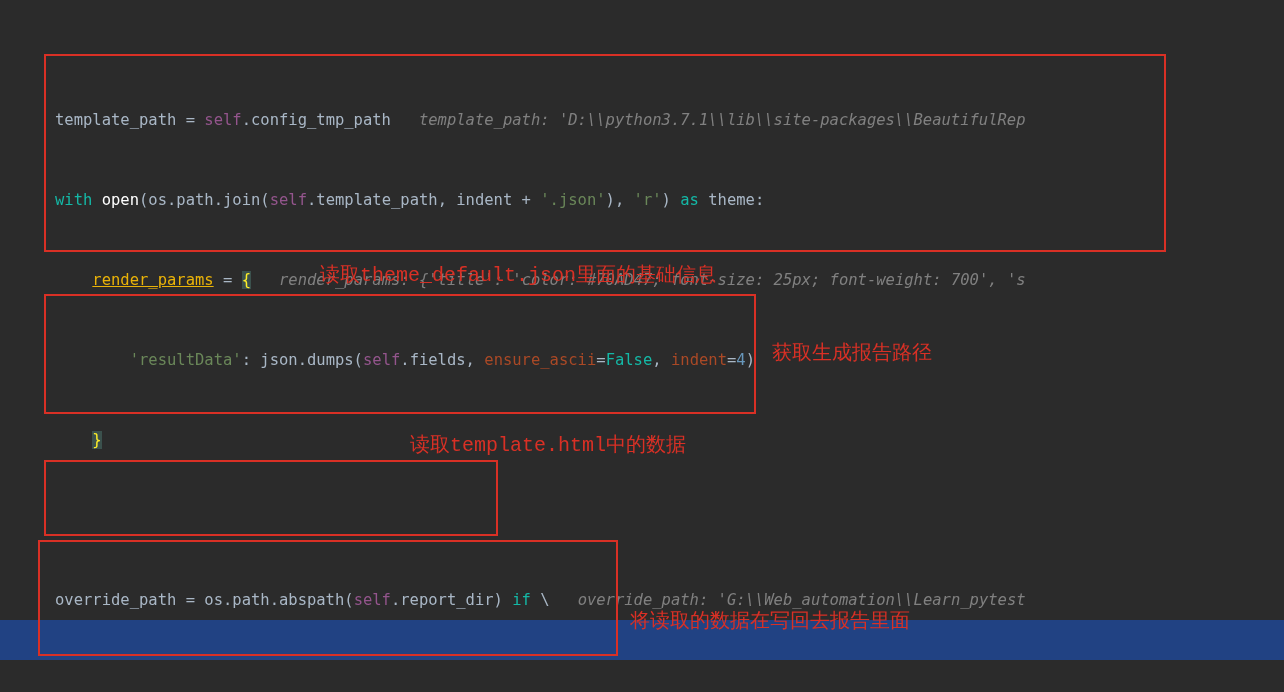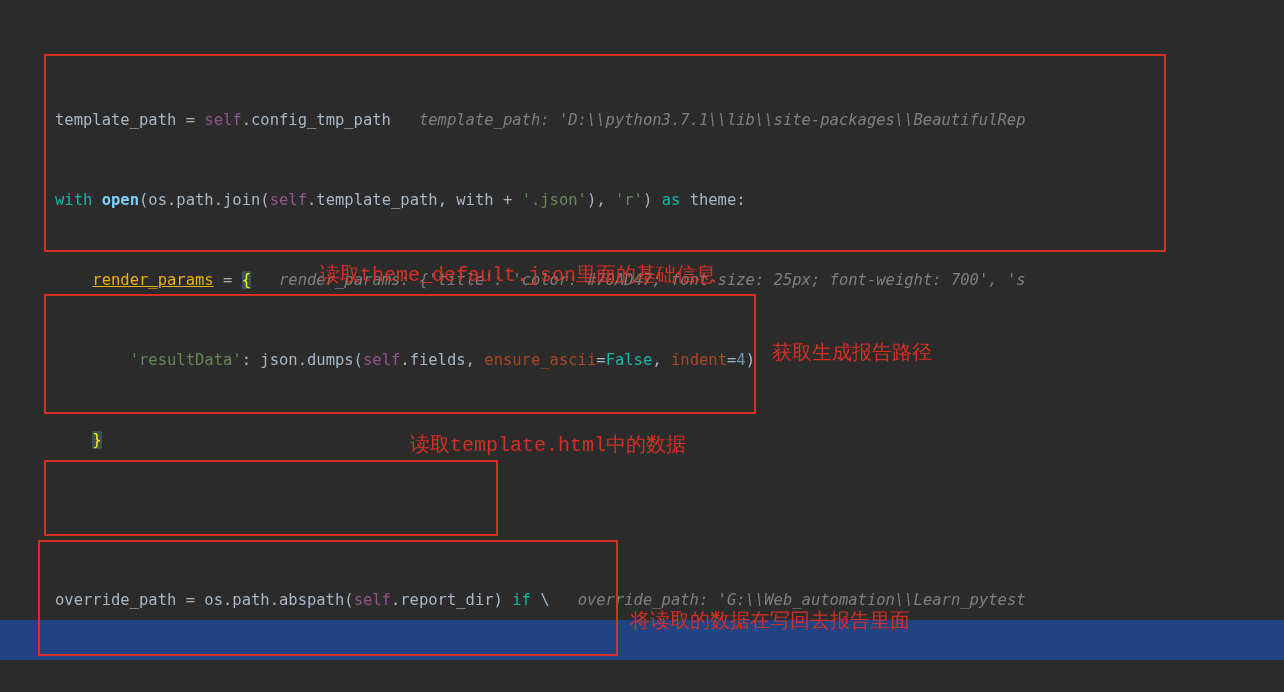--- a/index.html
+++ b/index.html
@@ -14,21 +14,21 @@
     height: 692px;
     position: relative;
   }
   .code-area {
     padding: 20px 0 0 55px;
     white-space: pre;
     position: relative;
   }
   .line { height: 40px; display: block; }
   .kw { color: #14b8a6; }
-  .fn { color: #7dd3fc; font-weight: bold; }
+  .fn { color: #ffffff; }
   .self { color: #94558d; }
   .str { color: #6a8759; }
   .num { color: #6897bb; }
   .param { color: #aa4926; }
   .comment { color: #808080; font-style: italic; }
   .under { text-decoration: underline; color: #eab308; }
   .brace-match { color: #ffef28; background: #3b514d; }
   .selected-line {
     background: #214283;
     position: absolute;
@@ -51,21 +51,21 @@
     font-style: normal;
     white-space: nowrap;
   }
 </style>
 </head>
 <body>
 
 <div class="code-area">
 <div class="selected-line" style="top:620px;"></div>
 <span class="line"><span>template_path = </span><span class="self">self</span><span>.config_tmp_path   </span><span class="comment">template_path: 'D:\\python3.7.1\\lib\\site-packages\\BeautifulRep</span></span>
-<span class="line"><span class="kw">with</span><span class="fn"> open</span><span>(os.path.join(</span><span class="self">self</span><span>.template_path, with + </span><span class="str">'.json'</span><span>), </span><span class="str">'r'</span><span>) </span><span class="kw">as</span><span> theme:</span></span>
+<span class="line"><span class="kw">with</span><span class="fn"> open</span><span>(os.path.join(</span><span class="self">self</span><span>.template_path, indent + </span><span class="str">'.json'</span><span>), </span><span class="str">'r'</span><span>) </span><span class="kw">as</span><span> theme:</span></span>
 <span class="line"><span>    </span><span class="under">render_params</span><span> = </span><span class="brace-match">{</span><span>   </span><span class="comment">render_params: {'title': 'color: #70AD47; font-size: 25px; font-weight: 700', 's</span></span>
 <span class="line"><span>        </span><span class="str">'resultData'</span><span>: json.dumps(</span><span class="self">self</span><span>.fields, </span><span class="param">ensure_ascii</span><span>=</span><span class="kw">False</span><span>, </span><span class="param">indent</span><span>=</span><span class="num">4</span><span>)</span></span>
 <span class="line"><span>    </span><span class="brace-match">}</span></span>
 <span class="line"></span>
 <span class="line"><span>override_path = os.path.abspath(</span><span class="self">self</span><span>.report_dir) </span><span class="kw">if</span><span> \   </span><span class="comment">override_path: 'G:\\Web_automation\\Learn_pytest</span></span>
 
 
 
 
 

